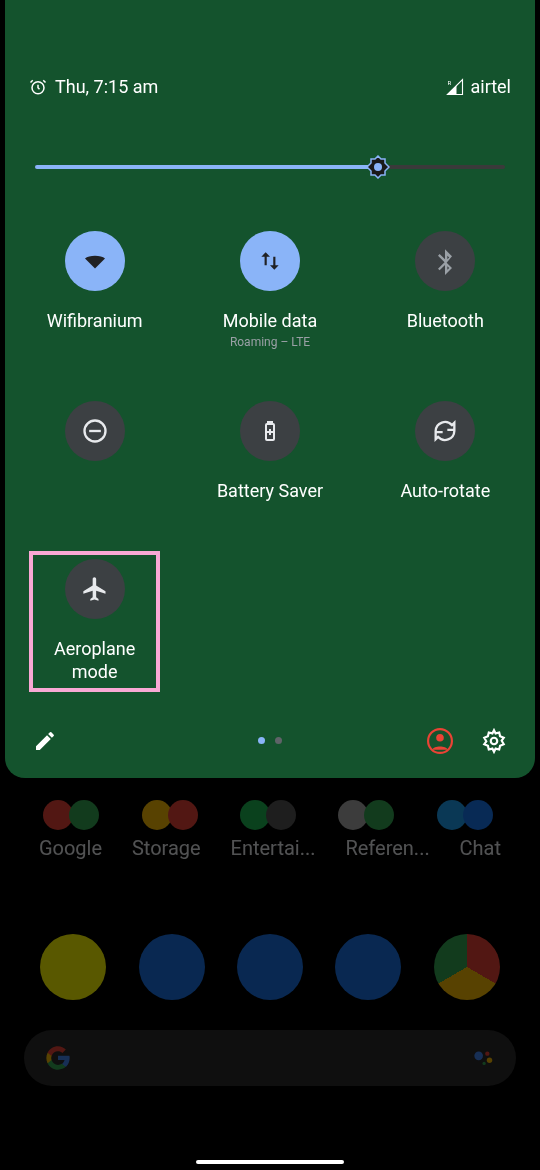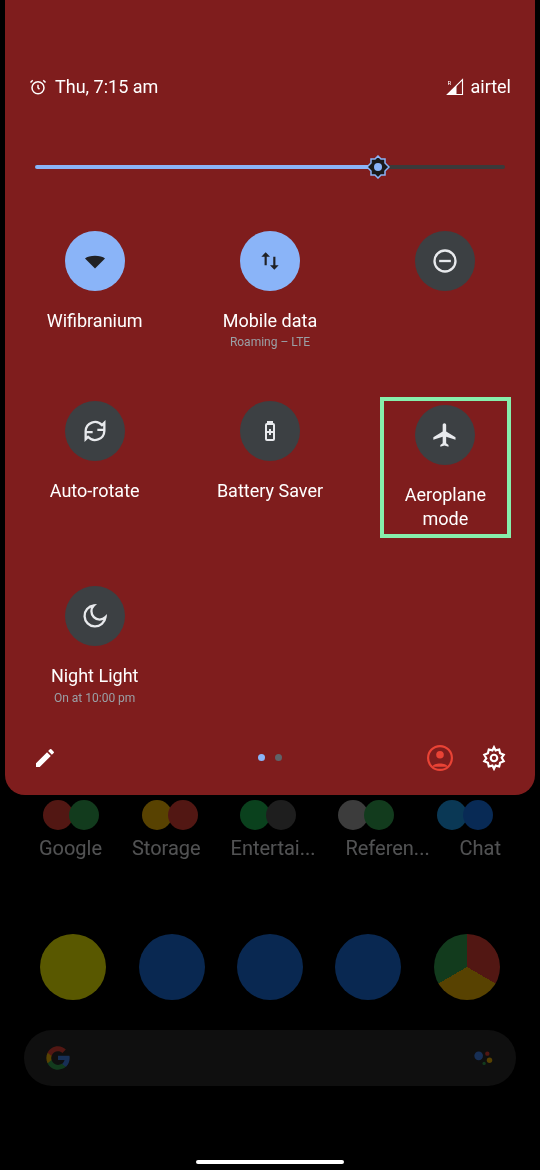--- a/index.html
+++ b/index.html
@@ -17,21 +17,21 @@
       top: 24px;
       left: 28px;
       font-size: 24px;
       font-weight: 400;
     }
     .panel {
       position: absolute;
       top: 0;
       left: 5px;
       right: 5px;
-      background: #7f1d1d;
+      background: #14532d;
       border-radius: 0 0 20px 20px;
       padding: 76px 24px 20px 24px;
     }
     .header {
       display: flex;
       justify-content: space-between;
       align-items: center;
       margin-bottom: 50px;
       font-size: 18px;
     }
@@ -107,21 +107,21 @@
       text-align: center;
       line-height: 1.3;
     }
     .qs-sub {
       font-size: 12px;
       color: #9aa0a6;
       text-align: center;
       margin-top: 3px;
     }
     .highlight-box {
-      border: 4px solid #86efac;
+      border: 4px solid #f9a8d4;
     }
     .panel-footer {
       display: flex;
       align-items: center;
       justify-content: space-between;
       padding: 8px 4px 4px 4px;
     }
     .page-dots {
       display: flex;
       gap: 10px;
@@ -303,71 +303,70 @@
     <div class="qs-tile">
       <div class="qs-icon on">
         <svg width="26" height="26" viewBox="0 0 24 24" fill="#202124">
             <path d="M8 4l-4 4h3v8h2V8h3L8 4zM16 20l4-4h-3V8h-2v8h-3l4 4z"></path>
           </svg>
       </div>
       <div class="qs-label">Mobile data</div>
       <div class="qs-sub">Roaming – LTE</div>
     </div>
 
+    <div class="qs-tile">
+      <div class="qs-icon off">
+        <svg width="28" height="28" viewBox="0 0 24 24" fill="#9aa0a6">
+            <path d="M12 2v8.6L7.4 6 6 7.4 11.6 13 6 18.6 7.4 20 12 15.4V24l6-6-4.6-4.6L18 8l-6-6zm2 5.4L15.6 9 14 10.6V7.4zm0 9.2L15.6 18 14 19.6v-3z"></path>
+          </svg>
+      </div>
+      <div class="qs-label">Bluetooth</div>
+    </div>
 
     <div class="qs-tile">
       <div class="qs-icon off">
         <svg width="28" height="28" viewBox="0 0 24 24" fill="none" stroke="#e8eaed" stroke-width="2">
             <circle cx="12" cy="12" r="9"></circle>
             <line x1="7" y1="12" x2="17" y2="12"></line>
           </svg>
       </div>
     </div>
 
-
-    <div class="qs-tile">
-      <div class="qs-icon off">
-        <svg width="28" height="28" viewBox="0 0 24 24" fill="none" stroke="#e8eaed" stroke-width="2">
-            <path d="M4 12a8 8 0 0 1 14-5l2-2v6h-6"></path>
-            <path d="M20 12a8 8 0 0 1-14 5l-2 2v-6h6"></path>
-          </svg>
-      </div>
-      <div class="qs-label">Auto-rotate</div>
-    </div>
 
     <div class="qs-tile">
       <div class="qs-icon off">
         <svg width="24" height="24" viewBox="0 0 24 24" fill="none" stroke="#e8eaed" stroke-width="2">
             <rect x="8" y="5" width="8" height="16" rx="1"></rect>
             <rect x="10" y="3" width="4" height="2"></rect>
             <line x1="12" y1="10" x2="12" y2="16"></line>
             <line x1="9" y1="13" x2="15" y2="13"></line>
           </svg>
       </div>
       <div class="qs-label">Battery Saver</div>
     </div>
 
+    <div class="qs-tile">
+      <div class="qs-icon off">
+        <svg width="28" height="28" viewBox="0 0 24 24" fill="none" stroke="#e8eaed" stroke-width="2">
+            <path d="M4 12a8 8 0 0 1 14-5l2-2v6h-6"></path>
+            <path d="M20 12a8 8 0 0 1-14 5l-2 2v-6h6"></path>
+          </svg>
+      </div>
+      <div class="qs-label">Auto-rotate</div>
+    </div>
+
     <div class="qs-tile highlight-box">
       <div class="qs-icon off">
         <svg width="28" height="28" viewBox="0 0 24 24" fill="#e8eaed">
             <path d="M21 16v-2l-8-5V3.5c0-.8-.7-1.5-1.5-1.5S10 2.7 10 3.5V9l-8 5v2l8-2.5V19l-2 1.5V22l3.5-1 3.5 1v-1.5L13 19v-5.5l8 2.5z"></path>
           </svg>
       </div>
       <div class="qs-label">Aeroplane mode</div>
     </div>
 
-    <div class="qs-tile">
-      <div class="qs-icon off">
-        <svg width="28" height="28" viewBox="0 0 24 24" fill="none" stroke="#e8eaed" stroke-width="2">
-            <path d="M21 13A9 9 0 1 1 11 3a7 7 0 0 0 10 10z"></path>
-          </svg>
-      </div>
-      <div class="qs-label">Night Light</div>
-      <div class="qs-sub">On at 10:00 pm</div>
-    </div>
   </div>
 
   <div class="panel-footer">
     <svg width="24" height="24" viewBox="0 0 24 24" fill="#fff">
         <path d="M3 17.25V21h3.75L17.8 9.94l-3.75-3.75L3 17.25zM20.7 7.04c.39-.39.39-1.02 0-1.41l-2.34-2.34a1 1 0 0 0-1.41 0l-1.83 1.83 3.75 3.75 1.83-1.83z"></path>
       </svg>
     <div class="page-dots">
       <div class="dot active"></div>
       <div class="dot inactive"></div>
     </div>

